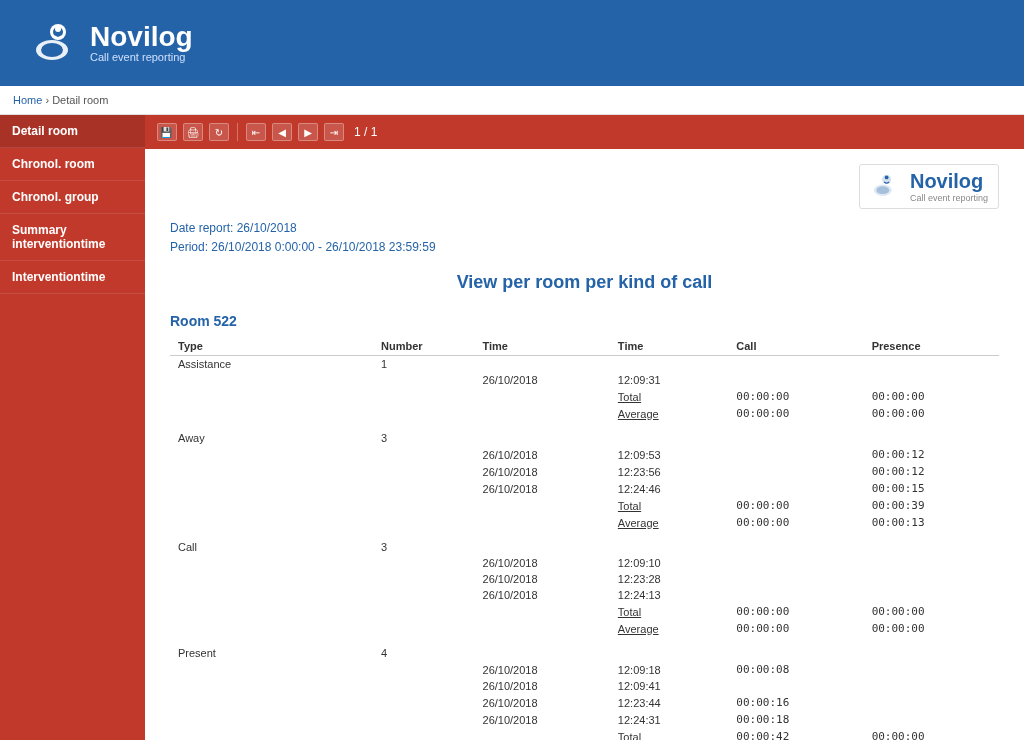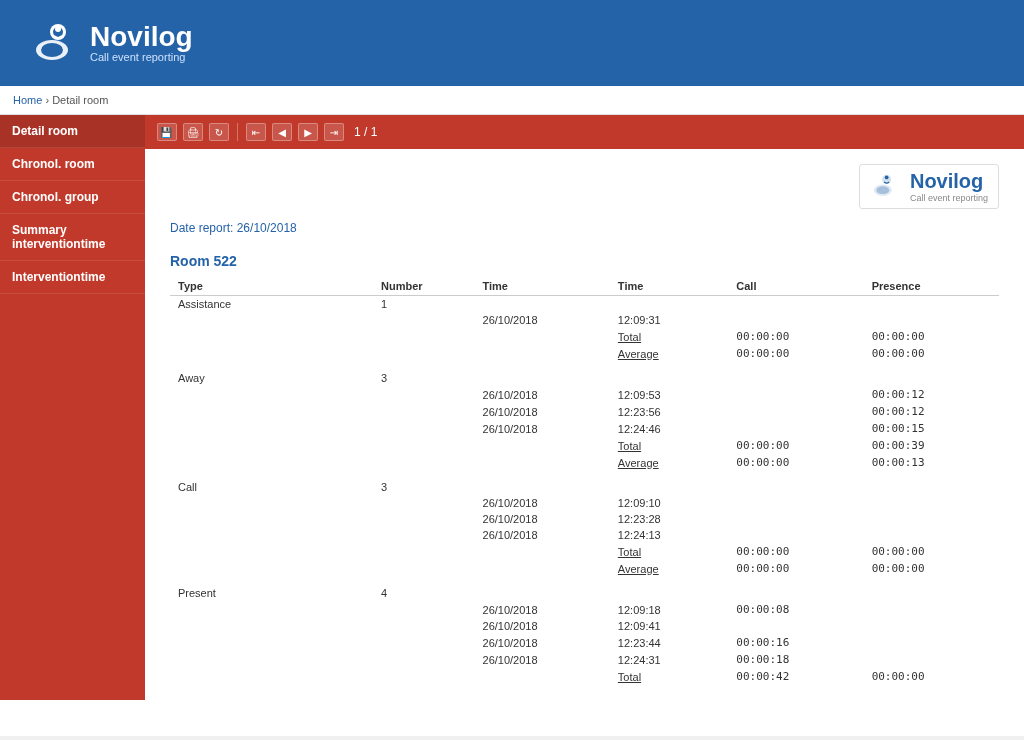--- a/index.html
+++ b/index.html
@@ -282,22 +282,24 @@
             </svg>
             <div class="report-logo-text">
               <span class="report-logo-name">Novilog</span>
               <span class="report-logo-tagline">Call event reporting</span>
             </div>
           </div>
         </div>
 
         <div class="report-info">
           <p>Date report: 26/10/2018</p>
+          <p>Period: 26/10/2018 0:00:00 - 26/10/2018 23:59:59</p>
         </div>
 
+        <div class="report-title">View per room per kind of call</div>
 
         <div class="room-heading">Room 522</div>
 
         <table class="data-table">
           <thead>
             <tr>
               <th class="col-type">Type</th>
               <th class="col-number">Number</th>
               <th class="col-date">Time</th>
               <th class="col-time">Time</th>

